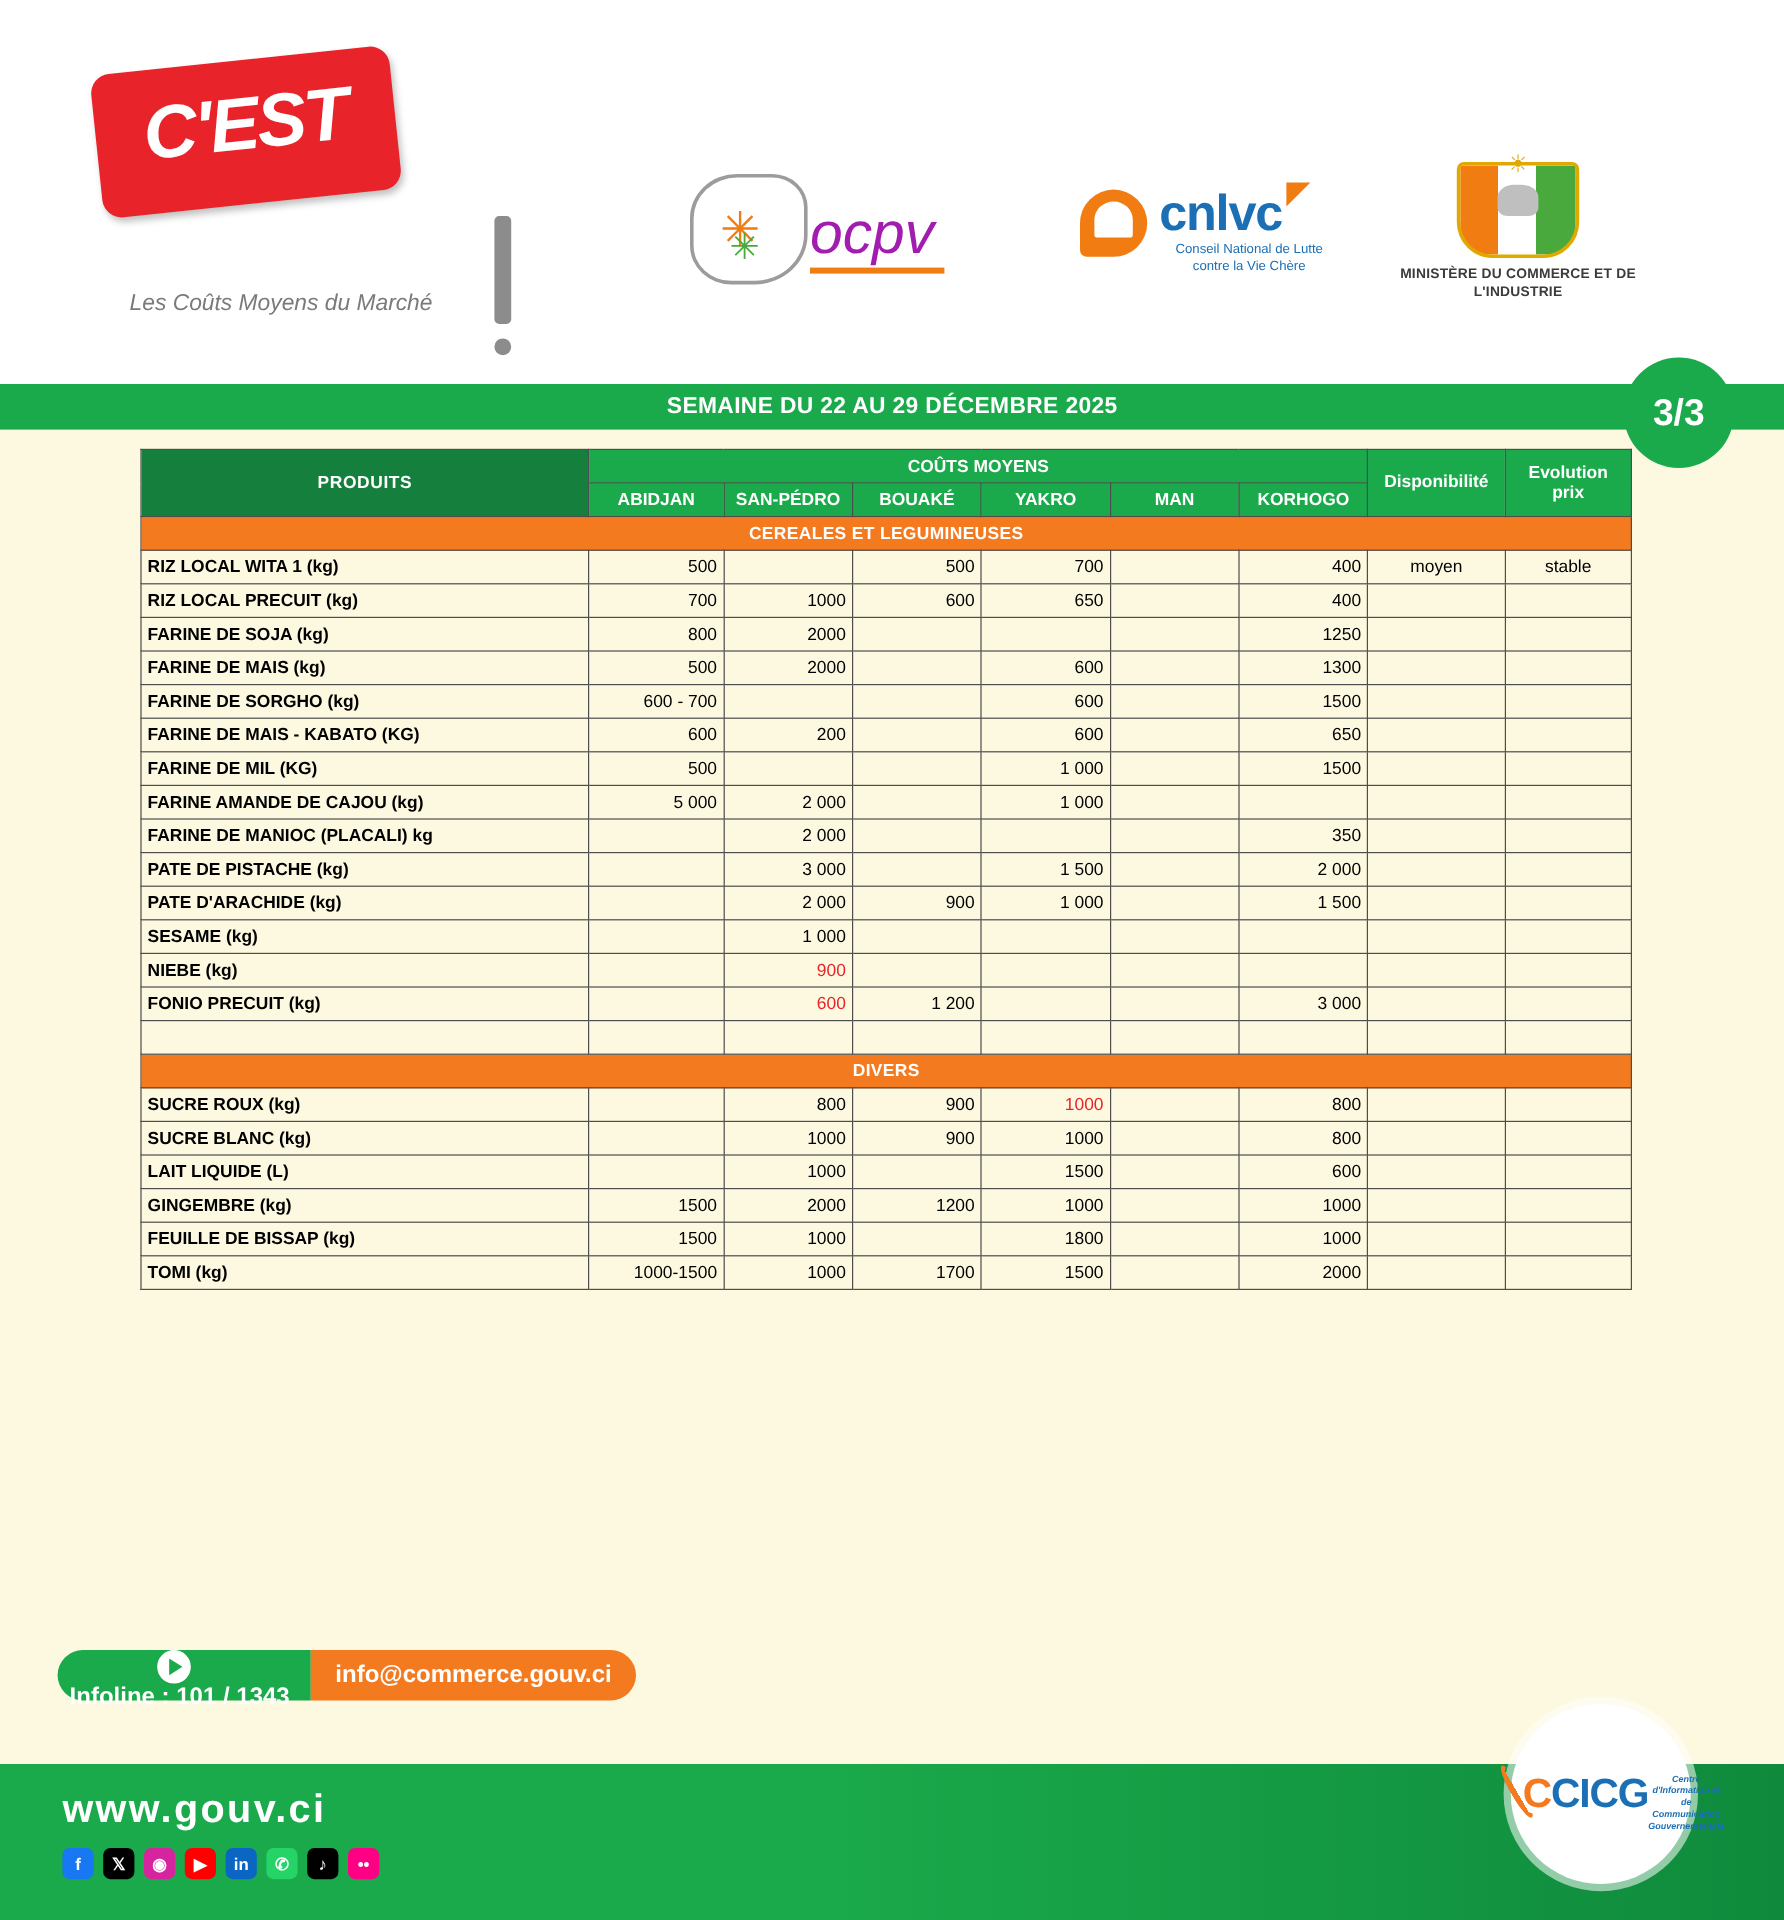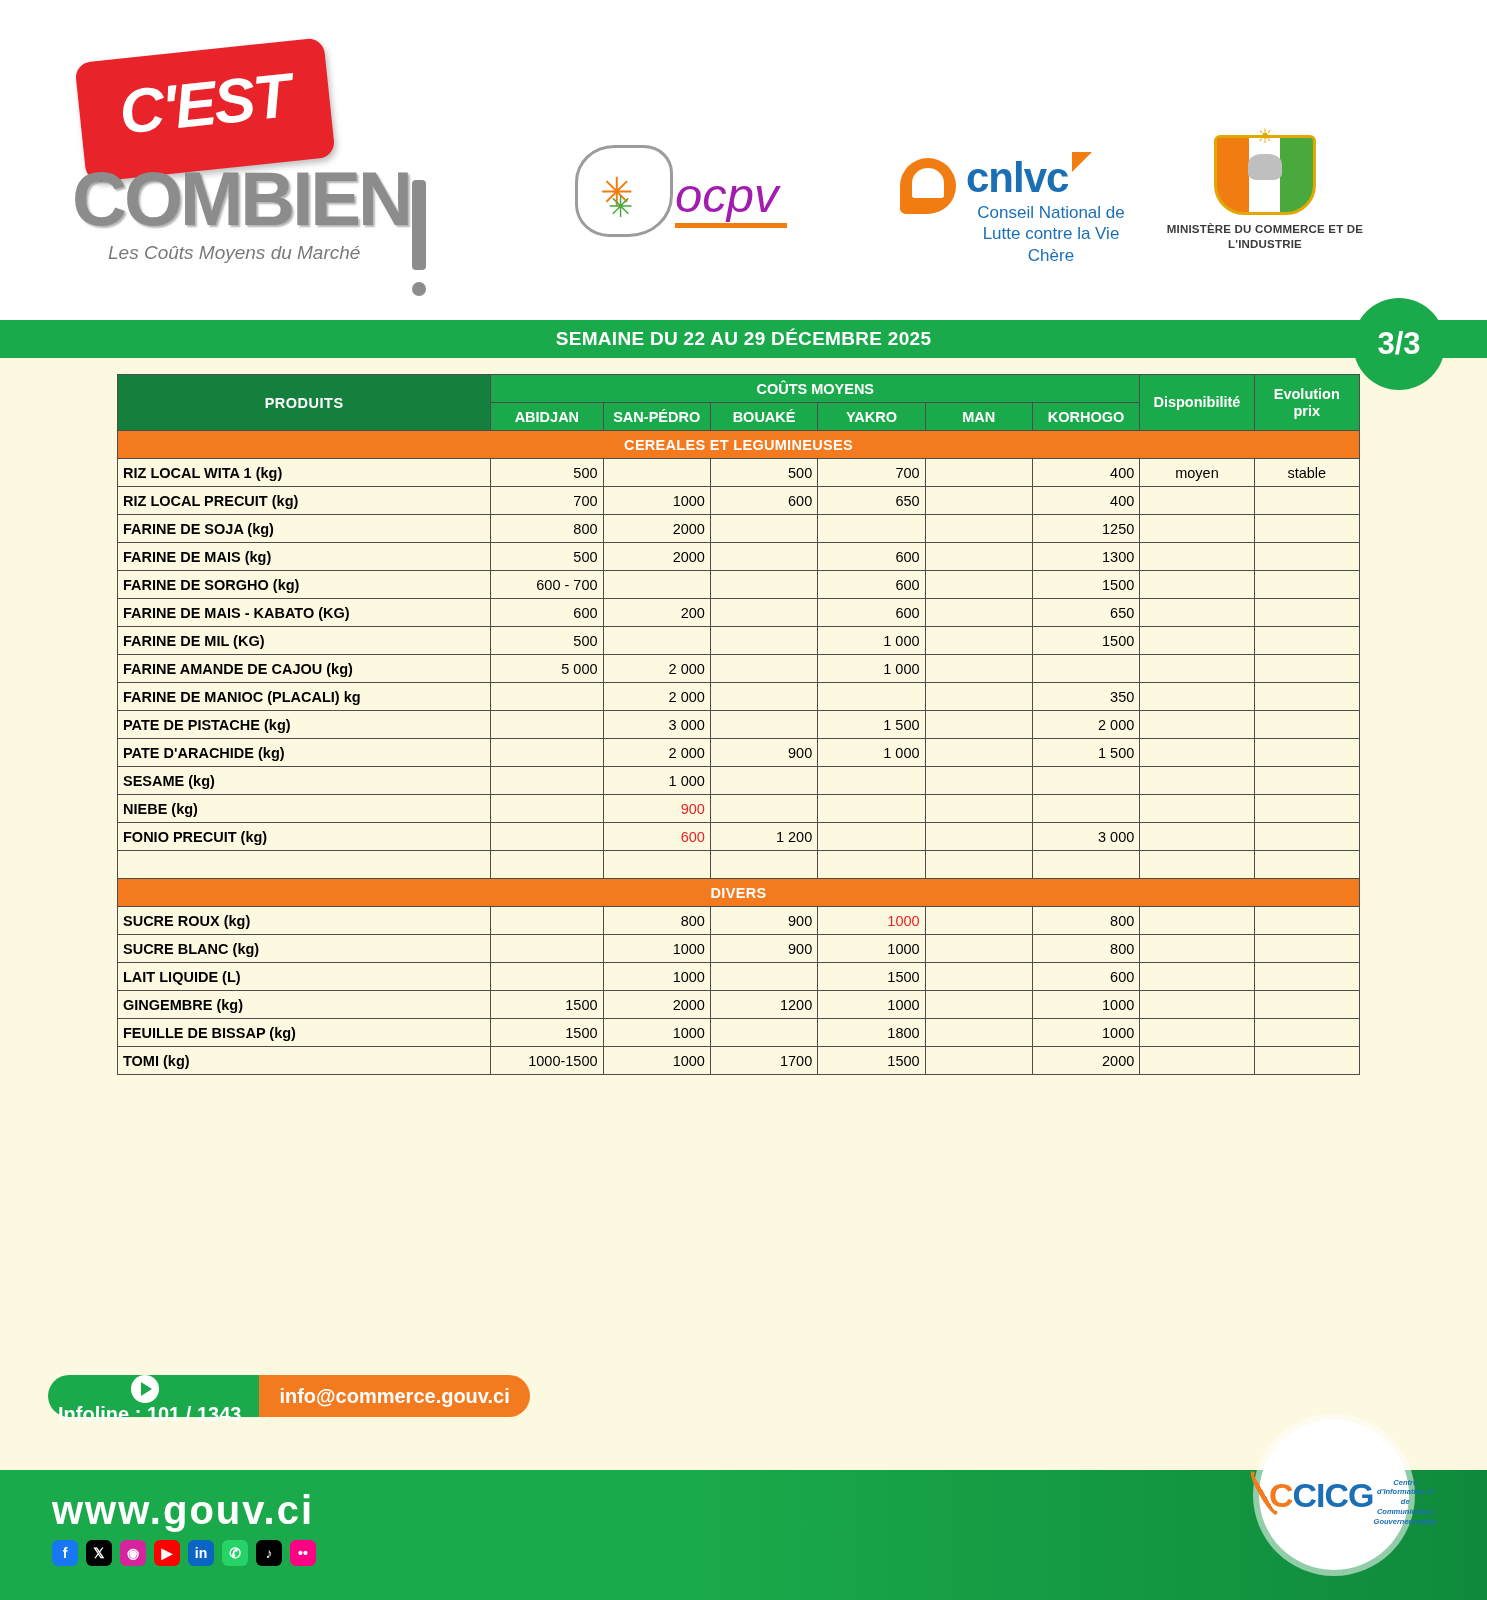--- a/index.html
+++ b/index.html
@@ -168,23 +168,23 @@
   .cnlvc-arrow {
     position: absolute;
     left: 172px;
     top: 2px;
     width: 0; height: 0;
     border-left: 20px solid #f07c12;
     border-bottom: 20px solid transparent;
   }
   .cnlvc-sub {
     position: absolute;
-    left: 76px;
+    left: 66px;
     top: 52px;
-    font-size: 17px;
+    font-size: 11px;
     color: #1b6fb5;
     line-height: 1.25;
     width: 150px;
     text-align: center;
   }
 
   .logo-ministere {
     position: absolute;
     left: 1165px;
     top: 135px;
@@ -392,21 +392,21 @@
     bottom: 0;
     width: 1487px;
     height: 130px;
     background: linear-gradient(90deg,#1aaa4b 0%,#1aaa4b 45%,#0f8a3c 100%);
   }
   .footer-url {
     position: absolute;
     left: 52px;
     top: 18px;
     color: #fff;
-    font-size: 40px;
+    font-size: 33px;
     font-weight: bold;
     letter-spacing: 2px;
   }
   .social {
     position: absolute;
     left: 52px;
     top: 70px;
     display: flex;
     gap: 8px;
   }
@@ -470,21 +470,20 @@
 </style>
 </head>
 <body>
 
 <div class="header">
 
   <div class="logo-cest-combien">
     <div class="cc-tag">
       <span>C'EST</span>
     </div>
-    <div class="cc-combien">COMBIEN</div>
     <div class="cc-bang"></div>
     <div class="cc-bang-dot"></div>
     <div class="cc-sub">Les Coûts Moyens du Marché</div>
   </div>
 
   <div class="logo-ocpv">
     <div class="ocpv-map">
       <div class="ocpv-star">✳</div>
       <div class="ocpv-star2">✳</div>
     </div>

